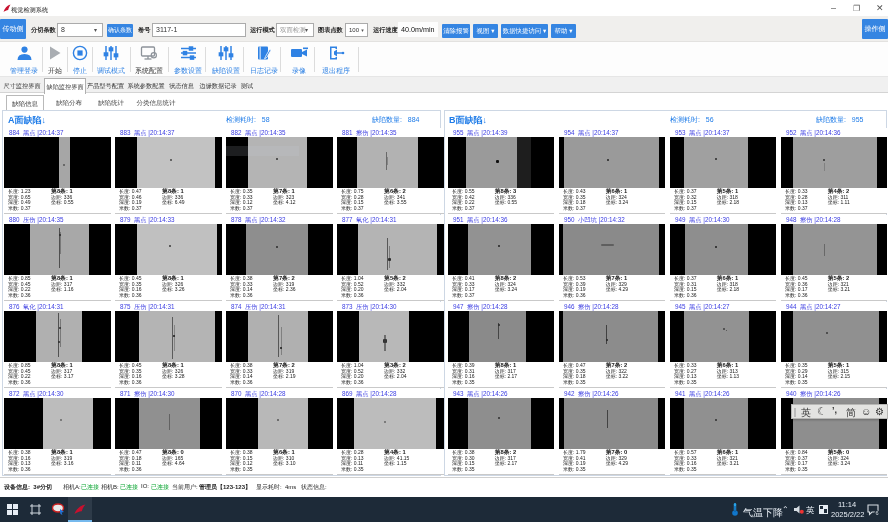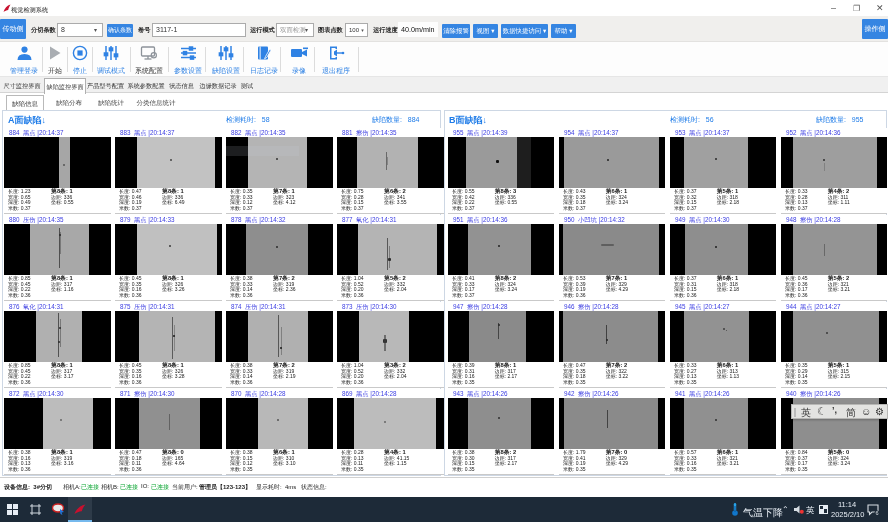--- a/index.html
+++ b/index.html
@@ -595,21 +595,21 @@
 <div class="ab wt" style="left:782px;top:8px;font-size:8px">⌃</div>
 <svg class="ab" style="left:794px;top:8px" width="10" height="9" viewBox="0 0 10 9">
       <path d="M0 3 L2.5 3 L5.5 0.5 L5.5 8.5 L2.5 6 L0 6 Z" fill="#d7dde3"></path>
       <circle cx="7.8" cy="6.8" r="2" fill="#e33"></circle>
     </svg>
 <div class="ab wt" style="left:806px;top:8px;font-size:8.5px">英</div>
 <div class="ab" style="left:819px;top:8px;width:9px;height:9px;background:#e8eef5"></div>
 <div class="ab" style="left:820px;top:9px;width:3px;height:3px;background:#1d2a38"></div>
 <div class="ab" style="left:824px;top:12px;width:3px;height:4px;background:#1d2a38"></div>
 <div class="ab wt" style="left:838px;top:3px;font-size:7.5px">11:14</div>
-<div class="ab wt" style="left:831px;top:13px;font-size:7.5px">2025/2/10</div>
+<div class="ab wt" style="left:831px;top:13px;font-size:7.5px">2025/2/22</div>
 <svg class="ab" style="left:867px;top:7px" width="13" height="12" viewBox="0 0 13 12">
       <path d="M1 1 L11 1 L11 8 L5 8 L2.5 10.5 L2.5 8 L1 8 Z" fill="none" stroke="#d7dde3" stroke-width="1.1"></path>
       <circle cx="10" cy="9" r="2.6" fill="#1d2a38"></circle>
       <text x="10" y="11" font-size="5.5" fill="#d7dde3" text-anchor="middle">6</text>
     </svg>
 </div>
 <div class="ab" id="ime">
 <div class="ab" style="left:2px;top:3px;width:2px;height:9px;background:#bbb"></div>
 <span class="ab" style="left:9px;top:1px;font-size:10px">英</span>
 <span class="ab" style="left:25px;top:0px;font-size:11px">☾</span>

